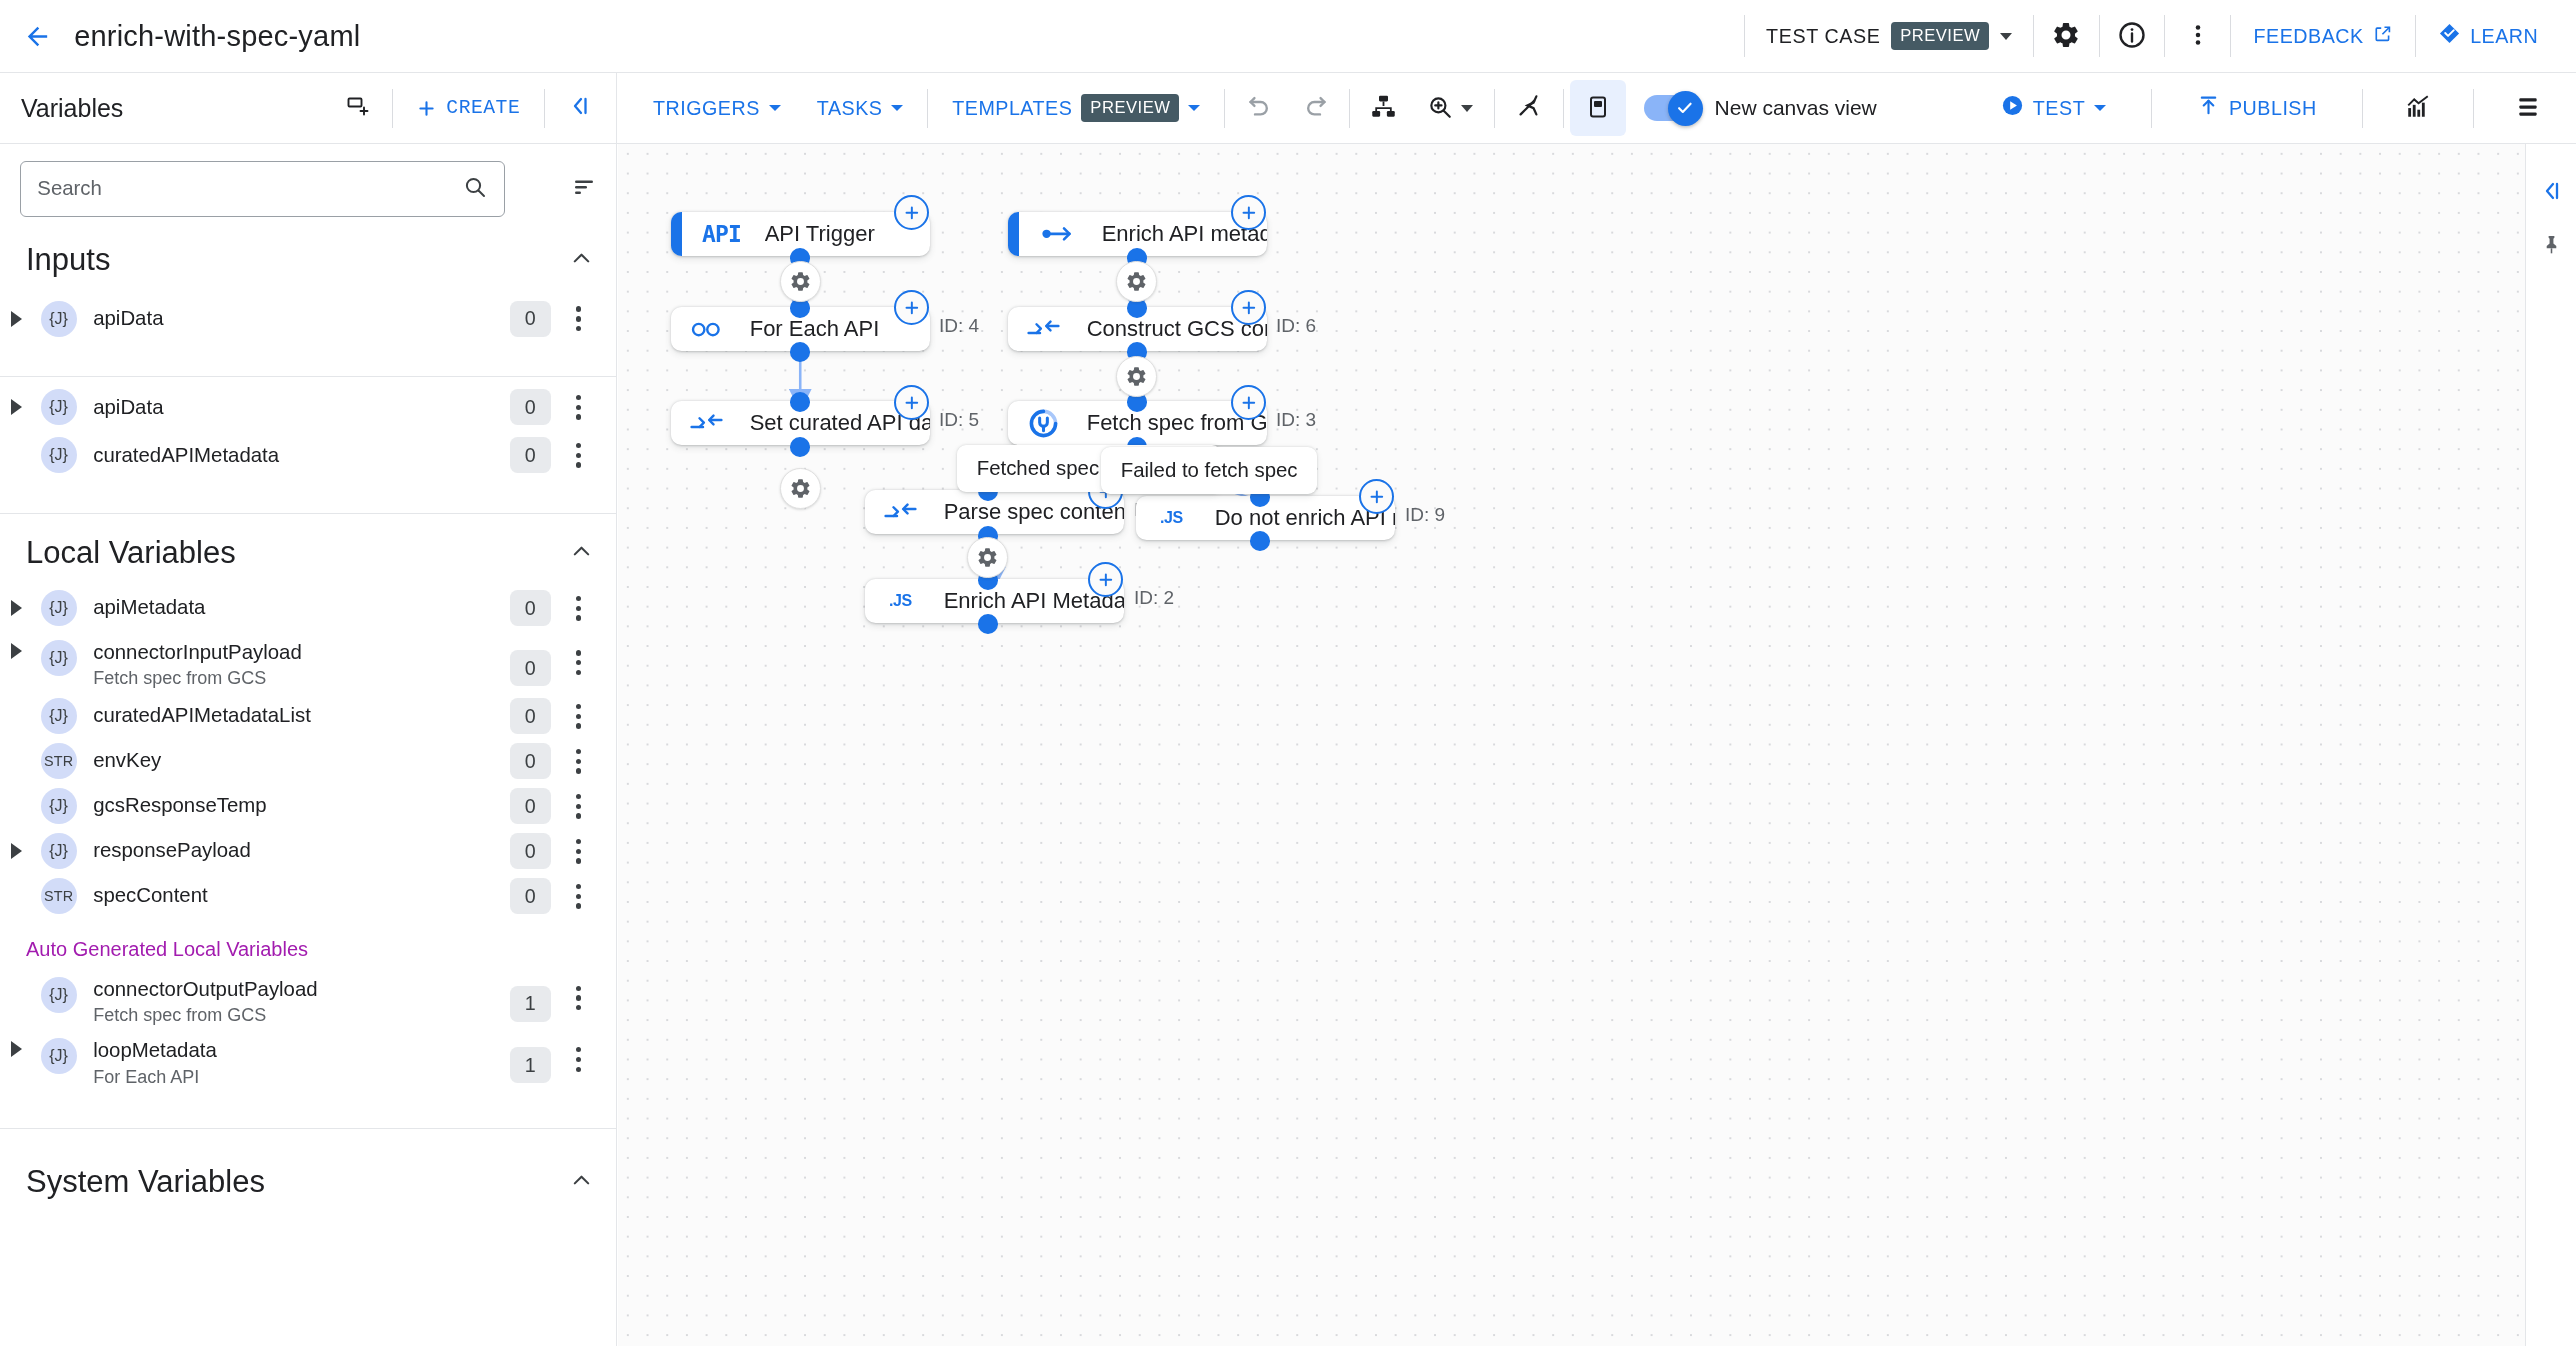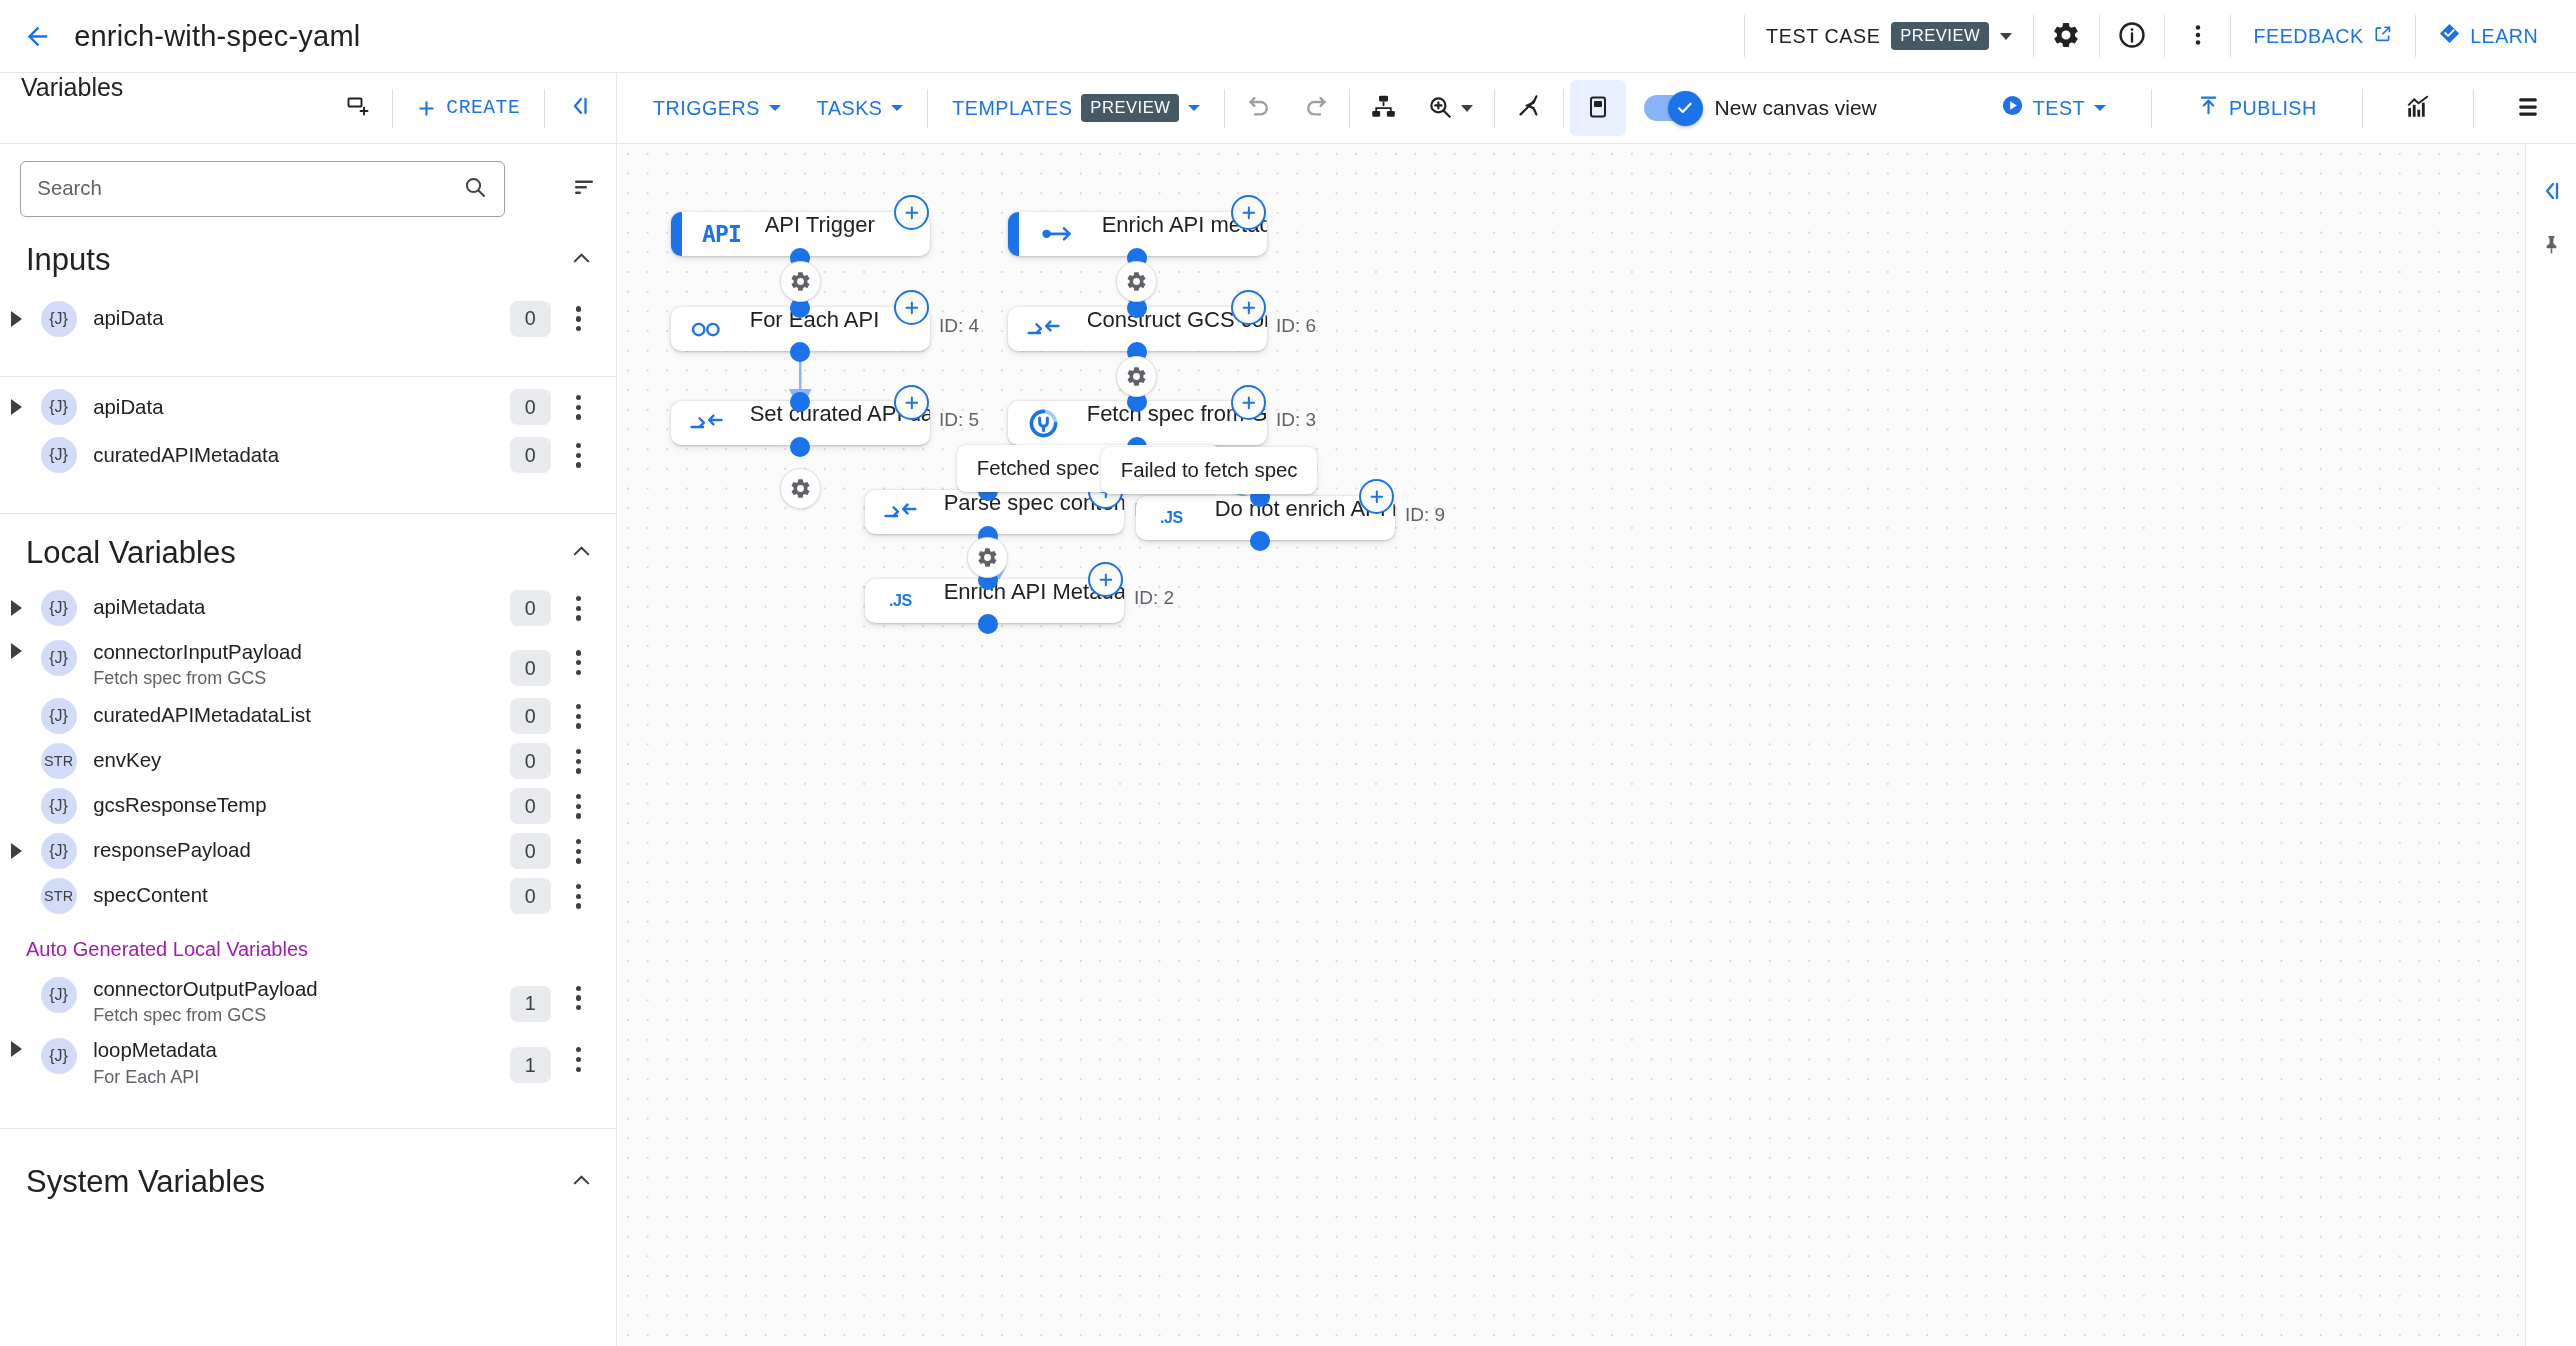--- a/index.html
+++ b/index.html
@@ -52,21 +52,21 @@
     white-space: nowrap;
   }
 
   
   .toolbar2 {
     position: absolute; top: 73px; left: 0; width: 2576px; height: 71px;
     background: #fff; border-bottom: 0.8px solid #e4e6e9;
     display: flex; align-items: center;
   }
   .panel-title-area {
-    width: 617px; height: 71px; display: flex; 
+    width: 617px; height: 71px; display: flex; align-items: center;
     border-right: 0.8px solid #e4e6e9;
   }
   .panel-title { margin-left: 21px; font-size: 25px; color: #202124; }
   .panel-actions { margin-left: auto; display: flex; align-items: center; padding-right: 9px; font-family: Liberation Mono, monospace; }
   .tb2-sep { width: 0.8px; height: 39px; background: #dadce0; margin: 0 6px; }
   .canvas-tools { display: flex; align-items: center; height: 71px; padding-left: 18px; flex: 1; }
   .menu-btn {
     display: flex; align-items: center; gap: 9px; color: #1a73e8;
     font-size: 19.7px; letter-spacing: 0.5px; padding: 0 18px; cursor: pointer;
   }
@@ -141,21 +141,21 @@
   .canvas {
     position: absolute; top: 144px; left: 618px; width: 1907px; height: 1203px;
     background-color: #fbfbfb;
     background-image: radial-gradient(#d8d9dc 1.2px, transparent 1.3px);
     background-size: 19.7px 19.7px;
     overflow: hidden;
   }
   .node {
     position: absolute; background: #fff; border-radius: 10.6px;
     box-shadow: 0 0.8px 2.3px rgba(60,64,67,.25), 0 3px 7.6px rgba(60,64,67,.12);
-    display: flex; cursor: pointer; overflow: hidden;
+    display: flex; align-items: center; cursor: pointer; overflow: hidden;
   }
   .node .accent {
     position: absolute; left: 0; top: 0; bottom: 0; width: 10.6px;
     background: #1a73e8; border-radius: 4.5px 0 0 4.5px;
   }
   .node .n-icon {
     width: 47px; flex: 0 0 47px; margin-left: 27px; display: flex;
     align-items: center; justify-content: center; color: #1a73e8;
   }
   .node .n-label {

